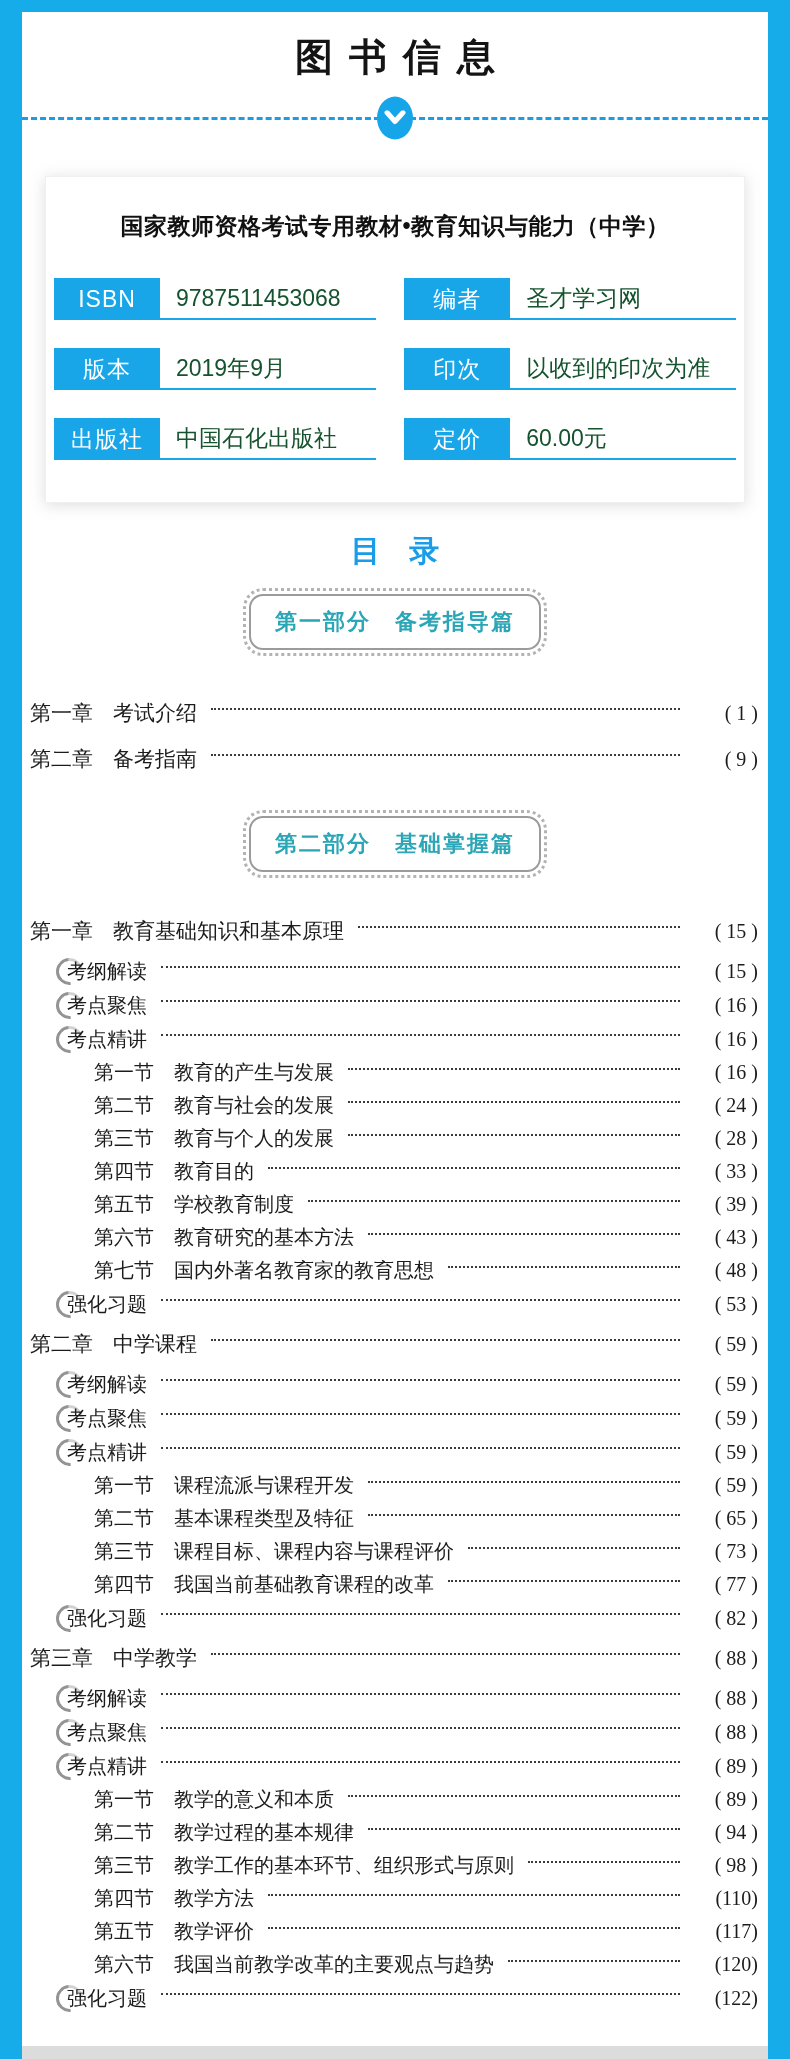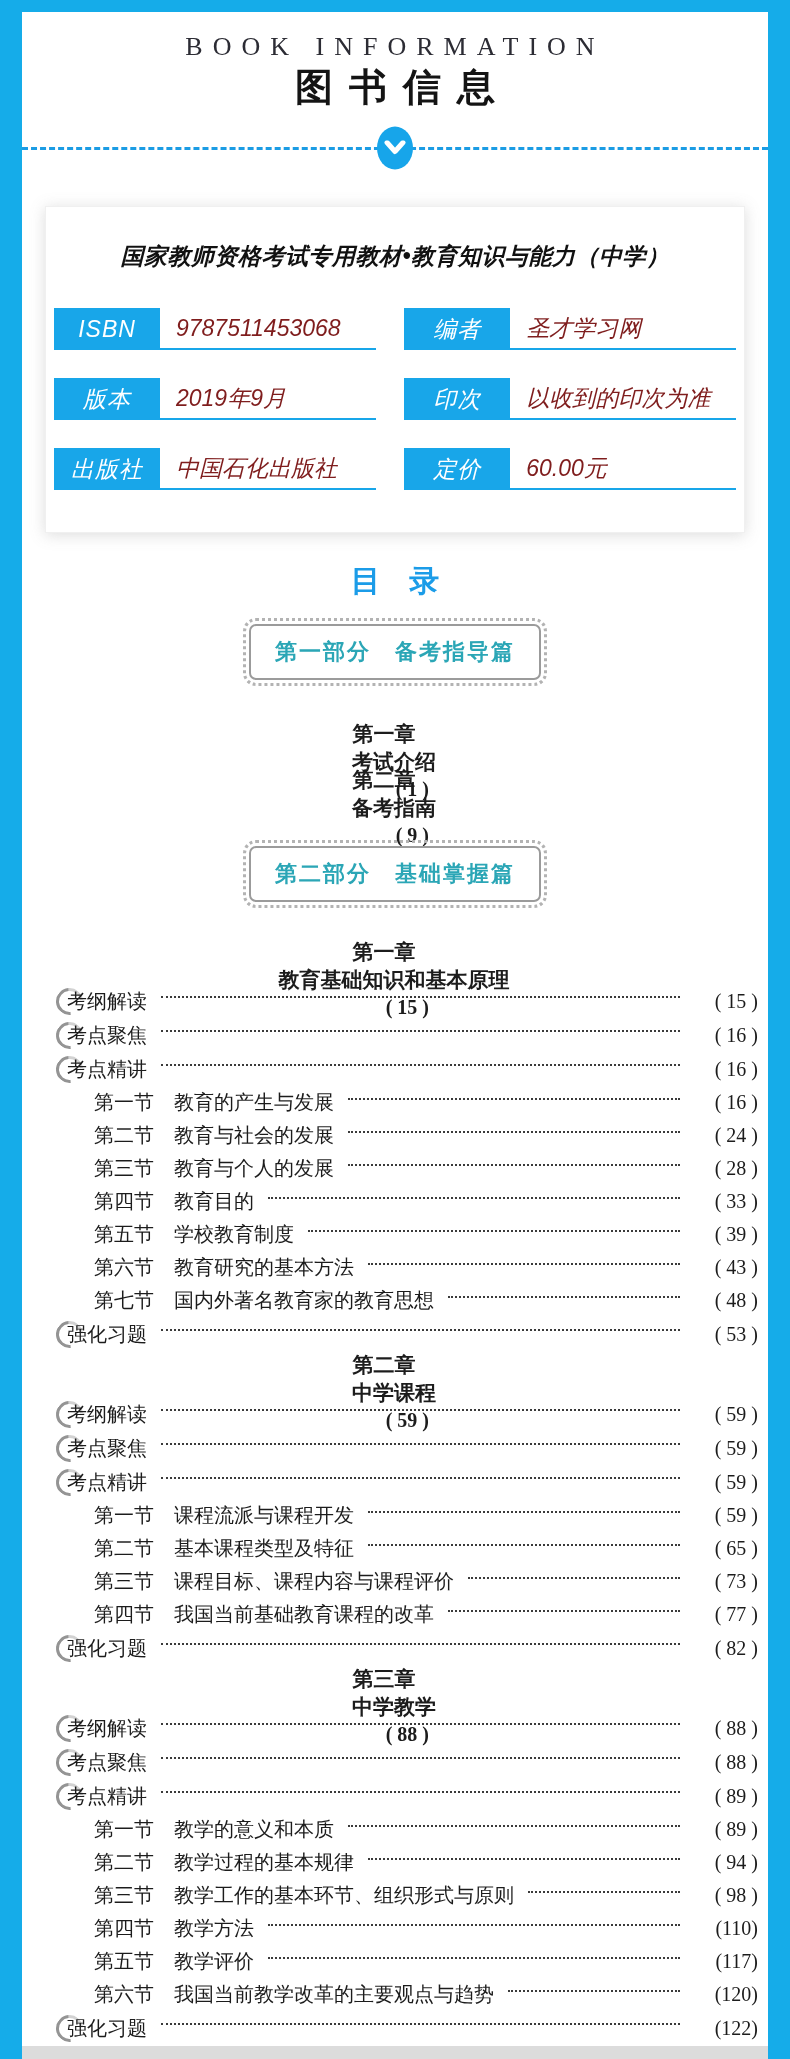--- a/index.html
+++ b/index.html
@@ -42,21 +42,20 @@
     background:#17a5ea;
     display:flex; align-items:center; justify-content:center;
   }
   
   .card {
     margin:56px 23px 0;
     background:#fff;
     border:1px solid #f0f0f0;
     box-shadow:0 2px 14px rgba(120,120,120,.25);
     padding:34px 8px 42px 8px;
-    font-style:italic;
   }
   .book-title {
     text-align:center;
     font-size:23px; color:#111; font-weight:600;
     letter-spacing:.5px;
     white-space:nowrap;
   }
   .fields {
     margin-top:36px;
     display:grid;
@@ -74,62 +73,61 @@
     color:#fff;
     font-size:23px;
     display:flex; align-items:center; justify-content:center;
     padding:0 10px;
     letter-spacing:1px;
   }
   .field-value {
     flex:1;
     height:42px;
     border-bottom:2px solid #18a6e9;
-    font-size:23px; color:#7f1d1d;
+    font-size:23px; color:#14532d;
     display:flex; align-items:center;
     padding-left:16px;
     white-space:nowrap;
   }
   
   .toc-title {
     margin-top:28px;
     text-align:center;
     font-size:30px; font-weight:700;
     color:#1b9ce8;
     letter-spacing:10px; text-indent:10px;
   }
   .badge-row { text-align:center; }
   .badge-row.first { margin-top:22px; }
   .badge-row.later { margin-top:34px; }
   .part-badge {
     display:inline-block;
     padding:11px 24px;
     border:2px solid #9b9b9b;
-    border-radius:7px;
+    border-radius:14px;
     outline:3px dotted #b3b3b3;
     outline-offset:3px;
     background:#fff;
     font-size:22px; font-weight:700;
     color:#2ba6b6;
     letter-spacing:2px;
     white-space:pre;
   }
   .toc-rows { margin-top:36px; padding:0 10px 0 8px; }
   .toc-rows.first-part { margin-top:40px; }
   .toc-row {
     display:flex; align-items:center;
     height:33px;
     font-size:20px; color:#1c1c1c;
     white-space:nowrap;
   }
   .toc-row.chapter {
     height:46px;
-    font-weight:700; font-size:21px;
+    font-weight:400; font-size:21px;
     font-family:"Liberation Sans","DejaVu Sans",sans-serif;
-    flex-direction:column;
   }
   .toc-row.section {
     height:33px;
     padding-left:64px;
     font-family:"Liberation Serif","DejaVu Serif",serif;
   }
   .toc-row.iconrow {
     height:34px;
     padding-left:26px;
     font-family:"Liberation Serif","DejaVu Serif",serif;
@@ -164,21 +162,20 @@
     position:absolute; left:0; right:0; bottom:0;
     height:13px; background:#dcdcdc;
   }
 </style>
 </head>
 <body>
 
 <div class="content">
 
   <div class="hdr">
-    <div class="eyebrow">BOOK INFORMATION</div>
     <div class="main-title">图书信息</div>
   </div>
 
   <div class="divider">
     <span class="divider-badge">
       <svg width="22" height="15" viewBox="0 0 22 15">
         <polyline points="3,2 11,11 19,2" stroke="#ffffff" stroke-width="5" fill="none" stroke-linecap="round" stroke-linejoin="round"></polyline>
       </svg>
     </span>
   </div>

